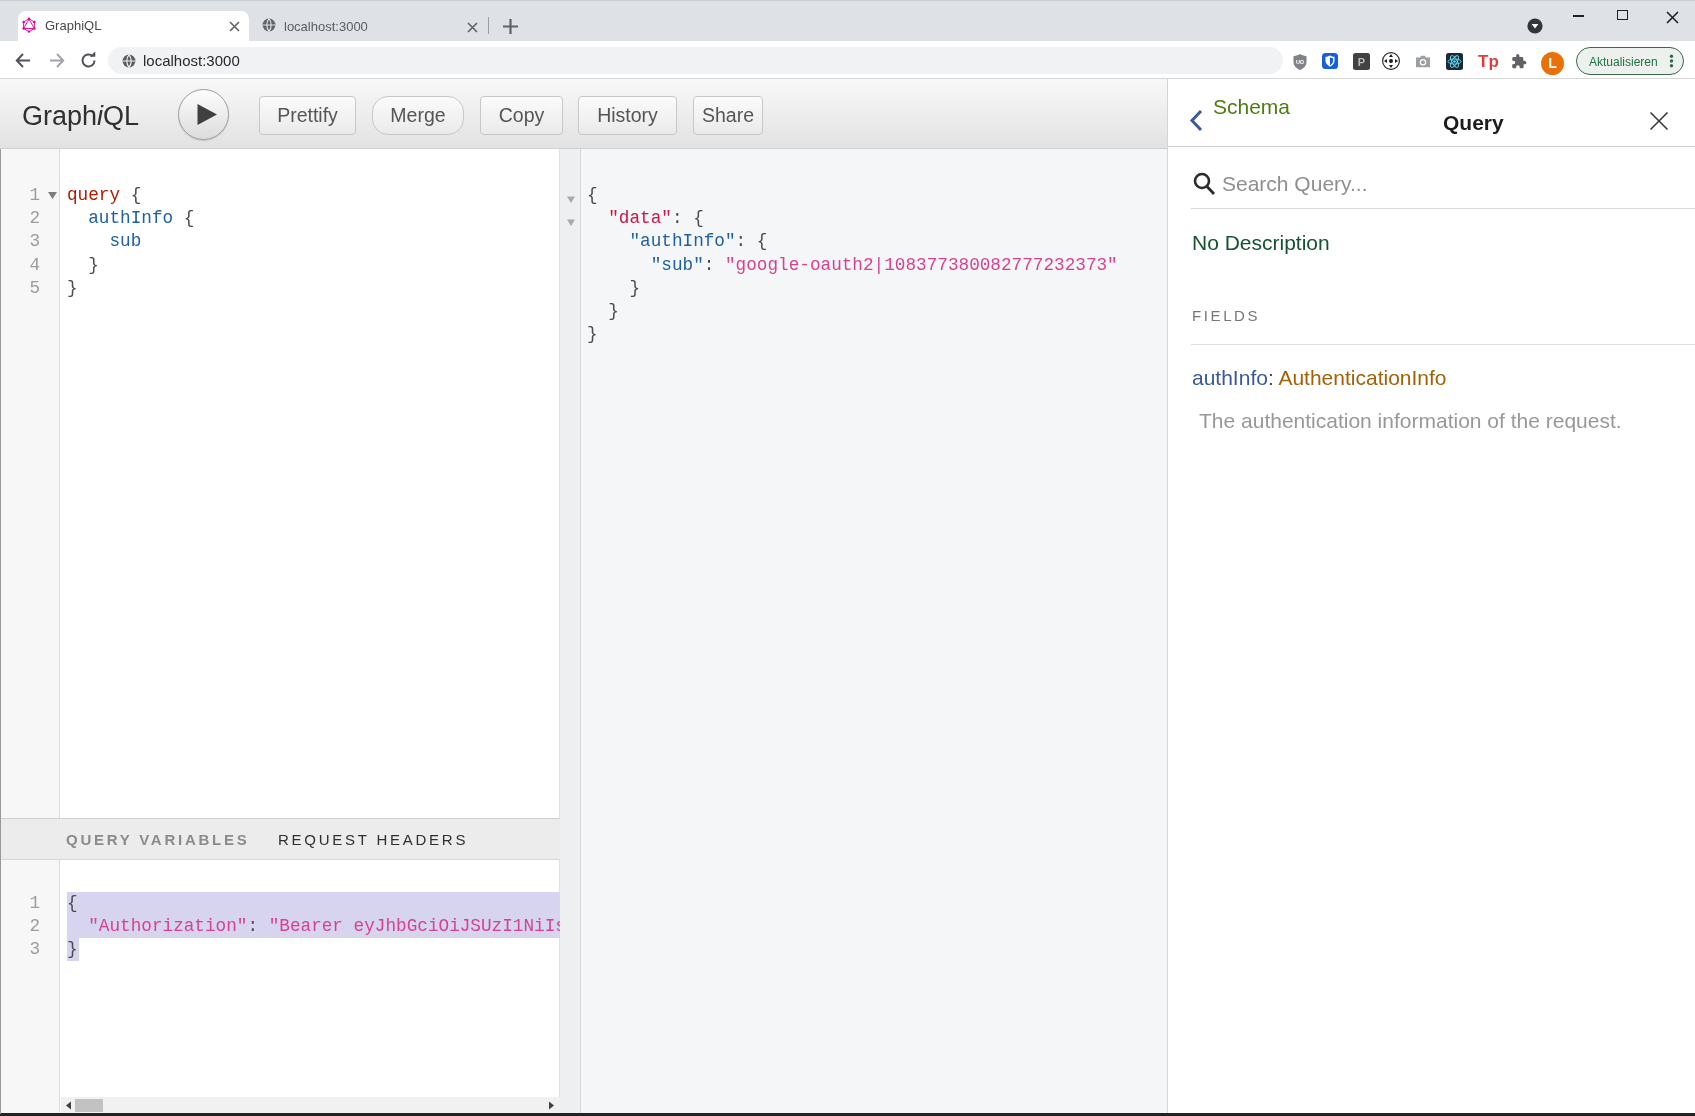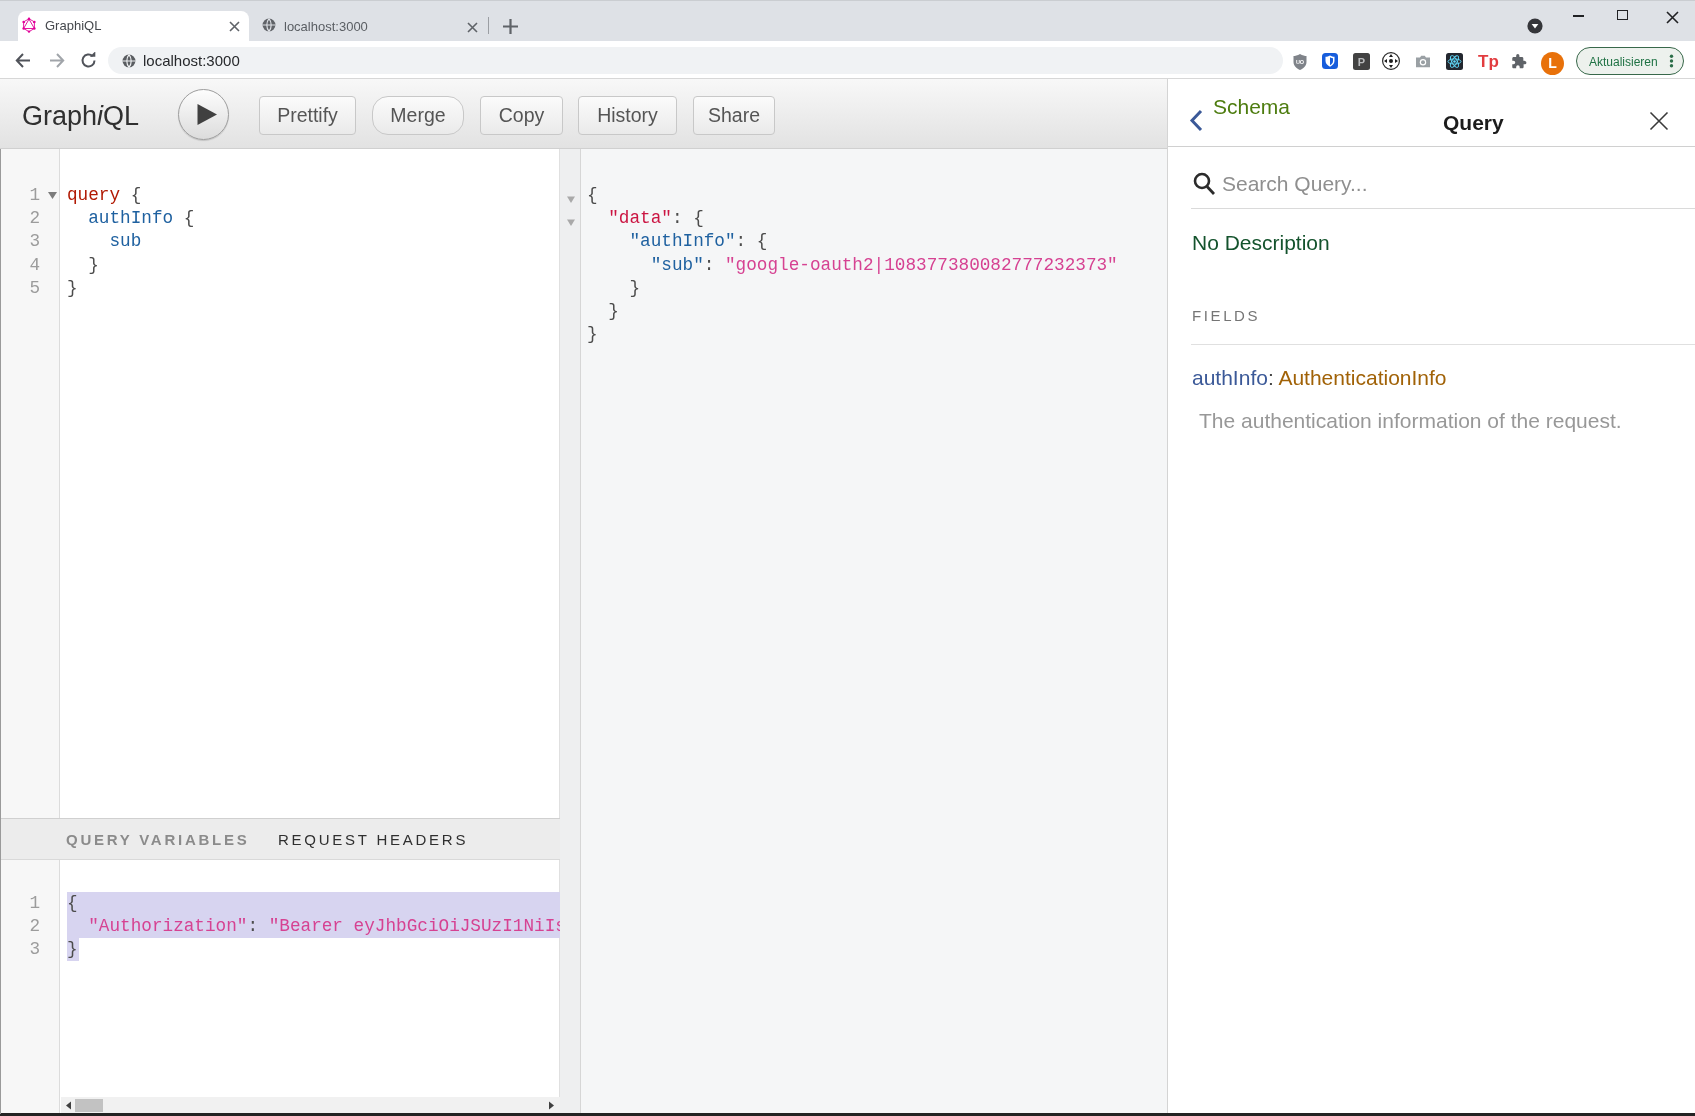--- a/index.html
+++ b/index.html
@@ -138,21 +138,21 @@
 <div class="abs" style="left:22px;top:101px;font-size:27px;color:#303030">Graph<i>i</i>QL</div>
 <div class="abs" style="left:178px;top:89px;width:51px;height:51px;border-radius:50%;background:linear-gradient(#fdfdfd,#dcdcdc);border:1px solid #9d9d9d;box-sizing:border-box;box-shadow:0 1px 1px rgba(0,0,0,0.15)"></div>
 <svg class="abs" style="left:195px;top:102px" width="25" height="25" viewBox="0 0 25 25">
   <path d="M2.5 2 L2.5 23 L22 12.5 Z" fill="#404040"></path>
 </svg>
 
 <div class="abs" style="left:259px;top:96px;width:97px;height:39px;border-radius:4px;background:linear-gradient(#fbfbfb,#eaeaea);border:1px solid #c8c8c8;box-sizing:border-box;color:#555;font-size:19.5px;display:flex;align-items:center;justify-content:center">Prettify</div>
 <div class="abs" style="left:372px;top:96px;width:92px;height:39px;border-radius:16px;background:linear-gradient(#fbfbfb,#eaeaea);border:1px solid #c8c8c8;box-sizing:border-box;color:#555;font-size:19.5px;display:flex;align-items:center;justify-content:center">Merge</div>
 <div class="abs" style="left:480px;top:96px;width:83px;height:39px;border-radius:4px;background:linear-gradient(#fbfbfb,#eaeaea);border:1px solid #c8c8c8;box-sizing:border-box;color:#555;font-size:19.5px;display:flex;align-items:center;justify-content:center">Copy</div>
 <div class="abs" style="left:578px;top:96px;width:99px;height:39px;border-radius:4px;background:linear-gradient(#fbfbfb,#eaeaea);border:1px solid #c8c8c8;box-sizing:border-box;color:#555;font-size:19.5px;display:flex;align-items:center;justify-content:center">History</div>
-<div class="abs" style="left:693px;top:96px;width:82px;height:39px;border-radius:4px;background:linear-gradient(#fbfbfb,#eaeaea);border:1px solid #c8c8c8;box-sizing:border-box;color:#555;font-size:19.5px;display:flex;align-items:center;justify-content:center">Share</div>
+<div class="abs" style="left:693px;top:96px;width:70px;height:39px;border-radius:4px;background:linear-gradient(#fbfbfb,#eaeaea);border:1px solid #c8c8c8;box-sizing:border-box;color:#555;font-size:19.5px;display:flex;align-items:center;justify-content:center">Share</div>
 
 <div class="abs" style="left:0;top:149px;width:59px;height:669px;background:#f7f7f7;border-right:1px solid #dcdcdc;box-sizing:content-box"></div>
 
 <div class="abs" style="left:560px;top:149px;width:21px;height:965px;background:#eeeff0;border-right:1px solid #d6d6d6;box-sizing:border-box"></div>
 <div class="abs" style="left:581px;top:149px;width:586px;height:965px;background:#f5f6f7"></div>
 <div class="abs" style="left:559px;top:149px;width:1px;height:965px;background:#e0e0e0"></div>
 
 <div class="abs" style="left:1167px;top:79px;width:1px;height:1035px;background:#d4d4d4"></div>
 
 <div id="qgut">

